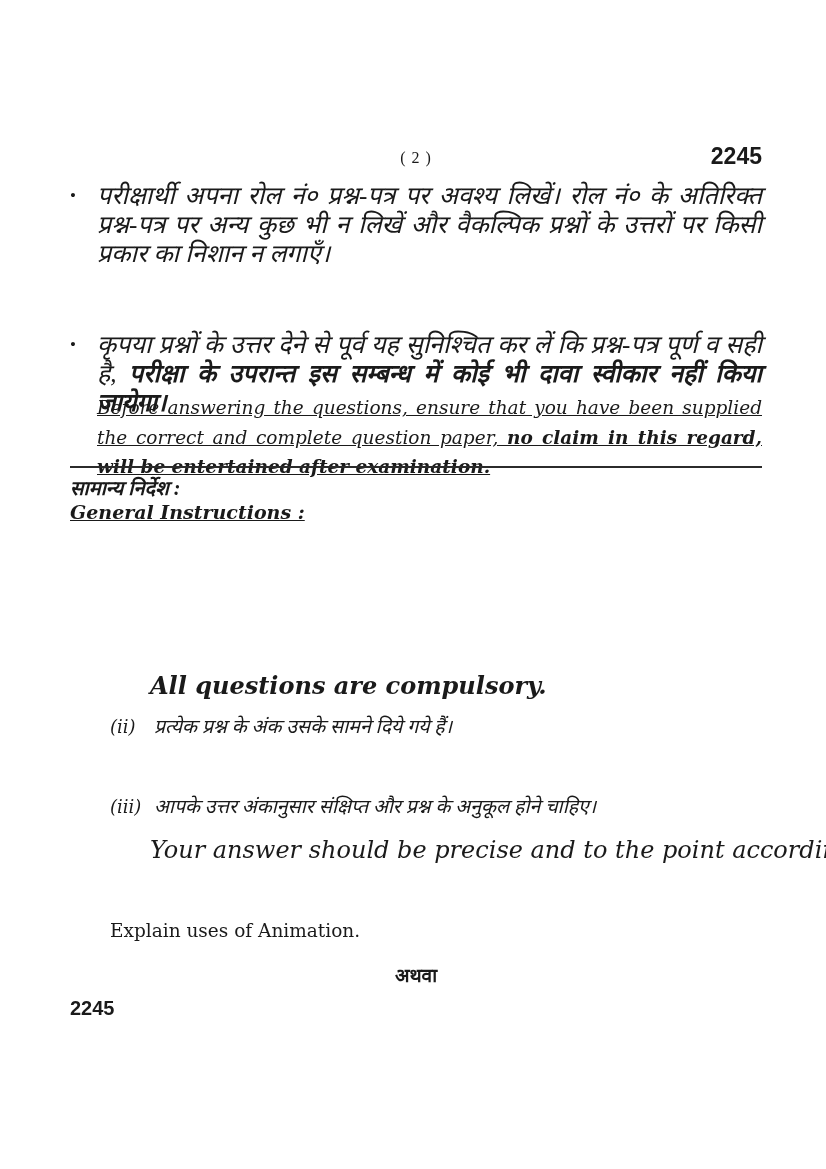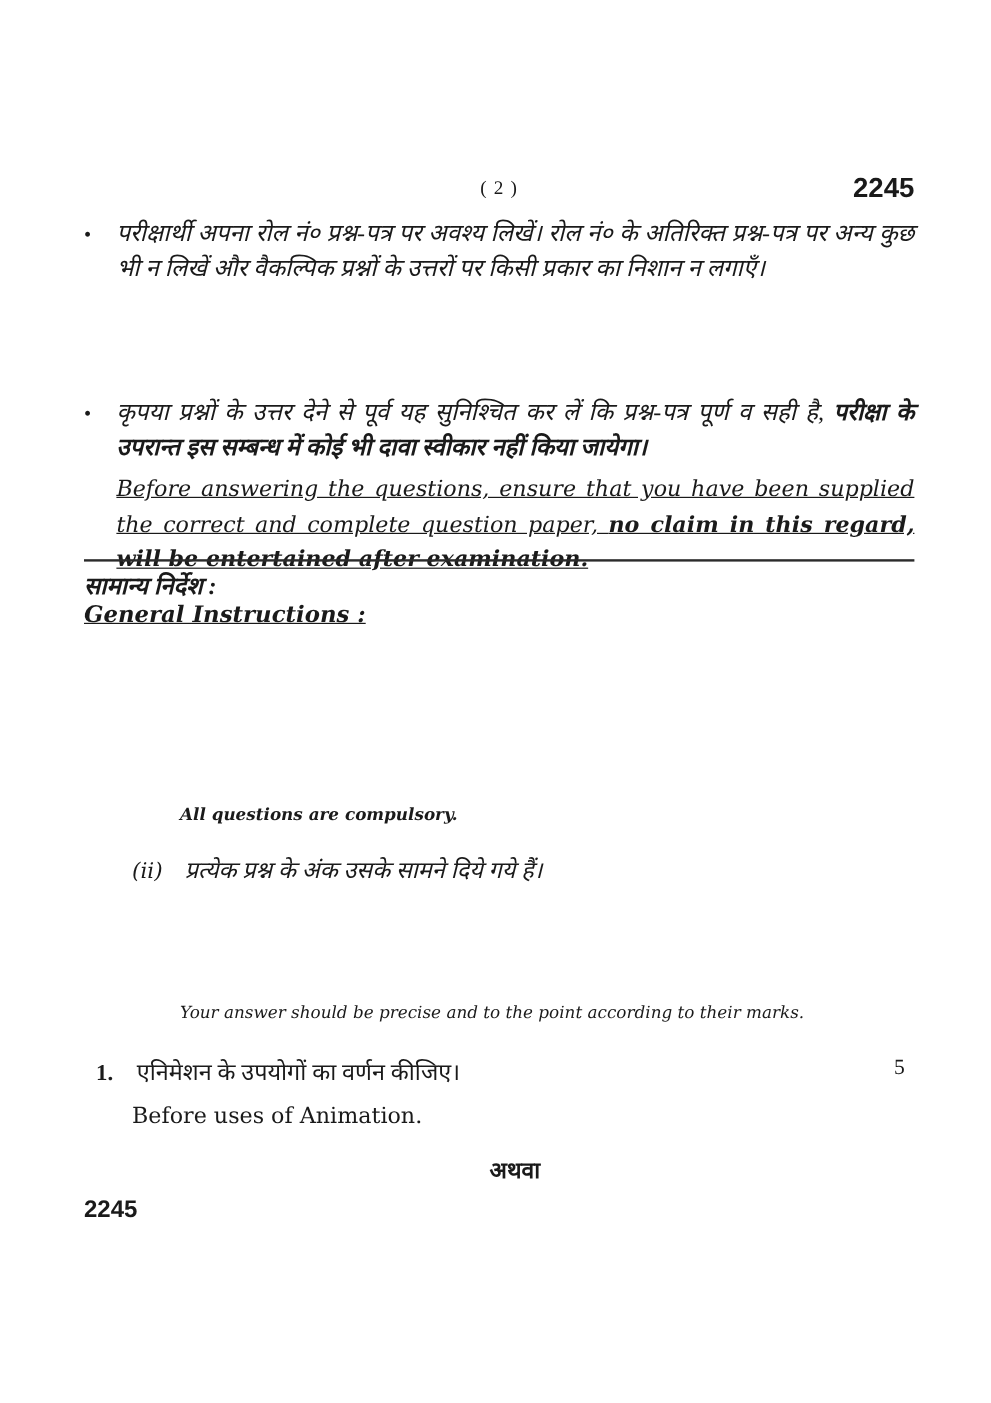--- a/index.html
+++ b/index.html
@@ -23,21 +23,21 @@
     position: absolute; right: 0; top: -3px;
     font-family: "Liberation Sans", sans-serif;
     font-weight: bold; font-size: 23px;
   }
 
   
   .notice { position: absolute; left: 70px; width: 692px; display: flex; }
   .bullet { width: 27px; flex: 0 0 27px; font-size: 17px; line-height: 29px; font-style: normal; }
   .notice p, .en-par { margin: 0; }
   .hi {
-    font-style: italic; font-size: 20px; line-height: 29px;
+    font-style: italic; font-size: 25px; line-height: 29px;
     font-family: "Liberation Serif", serif;
   }
   .en-par {
     position: absolute; left: 97px; width: 665px;
     font-family: "DejaVu Serif", serif; font-style: italic;
     font-size: 18.5px; line-height: 29.5px;
   }
   .just { text-align: justify; }
   .flex1 { flex: 1; }
   .notice-1-hi { top: 181px; }
@@ -64,21 +64,21 @@
   }
   .inst { position: absolute; left: 110px; }
   .inst-num {
     display: inline-block; width: 40px;
     font-family: "DejaVu Serif", serif; font-style: italic; font-size: 18px;
   }
   .inst .hi { font-size: 19.5px; }
   .inst-bold .hi, .inst-num-bold { font-weight: bold; }
   .inst-en {
     position: absolute; left: 150px; margin: 0;
-    font-family: "DejaVu Serif", serif; font-style: italic; font-size: 14px;
+    font-family: "DejaVu Serif", serif; font-style: italic; font-size: 24px;
     white-space: nowrap;
   }
   .inst-en-bold { font-weight: bold; }
   .inst-i-hi   { top: 530px; }
   .inst-i-en   { top: 671px; }
   .inst-ii-hi  { top: 712px; }
   .inst-ii-en  { top: 755px; }
   .inst-iii-hi { top: 792px; }
   .inst-iii-en { top: 836px; }
 
@@ -90,21 +90,21 @@
     position: absolute; right: 8px; top: 0;
     font-size: 18px;
   }
   .q-en {
     position: absolute; top: 920px; left: 110px; margin: 0;
     font-family: "DejaVu Serif", serif; font-size: 18.5px;
   }
 
   
   .or-label {
-    position: absolute; top: 962px; left: 83px; width: 692px; margin: 0;
+    position: absolute; top: 962px; left: 70px; width: 692px; margin: 0;
     text-align: center; font-size: 19px; font-weight: bold; font-style: normal;
   }
 
   
   .code-bottom {
     position: absolute; top: 997px; left: 70px;
     font-family: "Liberation Sans", sans-serif;
     font-weight: bold; font-size: 20px;
   }
 </style>
@@ -134,26 +134,25 @@
   <h2 class="head-hi">सामान्य निर्देश :</h2>
   <h2 class="head-en">General Instructions :</h2>
 
   <p class="inst-en inst-i-en inst-en-bold">All questions are compulsory.</p>
 
   <div class="inst inst-ii-hi">
     <span class="inst-num">(ii)</span>
     <span class="hi">प्रत्येक प्रश्न के अंक उसके सामने दिये गये हैं।</span>
   </div>
 
+  <div class="inst inst-iii-hi">
+    <span class="inst-num">(iii)</span>
+    <span class="hi">आपके उत्तर अंकानुसार संक्षिप्त और प्रश्न के अनुकूल होने चाहिए।</span>
+  </div>
   <p class="inst-en inst-iii-en">Your answer should be precise and to the point according to their marks.</p>
 
-  <div class="q-row">
-    <span class="q-num">1.</span>
-    <span class="q-hi">एनिमेशन के उपयोगों का वर्णन कीजिए।</span>
-    <span class="q-marks">5</span>
-  </div>
-  <p class="q-en">Before uses of Animation.</p>
+  <p class="q-en">Explain uses of Animation.</p>
 
   <p class="or-label">अथवा</p>
 
   <span class="code-bottom">2245</span>
 
 </div>
 
 </body></html>

